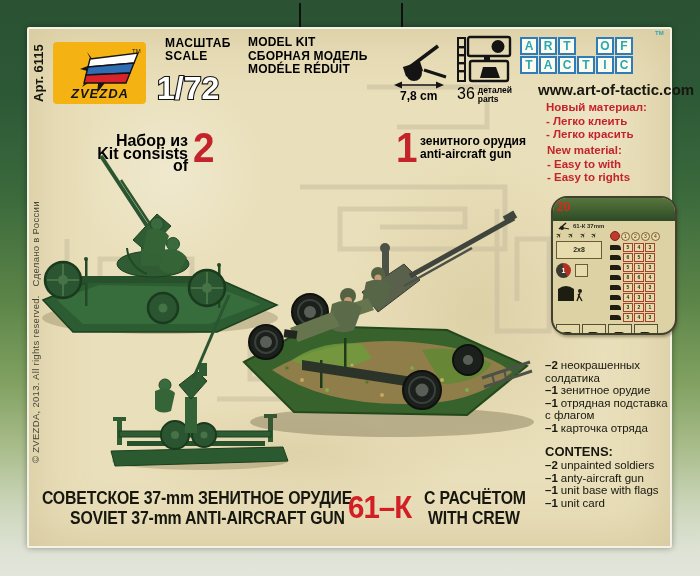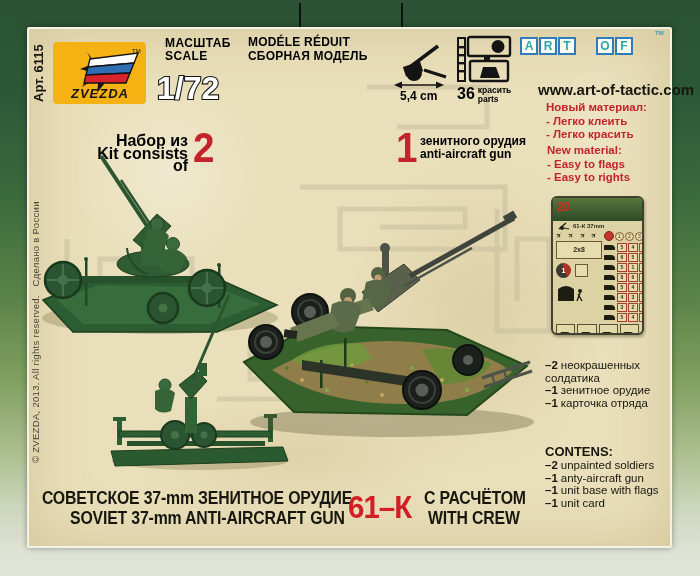--- a/index.html
+++ b/index.html
@@ -47,22 +47,22 @@
   .c-title{font-weight:bold;font-size:13px;color:#17170f;}
   .c-list{width:126px;font-size:11.5px;line-height:12.6px;color:#17170f;}
   .c-item b{font-weight:bold;margin-right:3px;}
   .c-item span{font-weight:normal;}
   
   .title-line{font-weight:bold;font-size:18px;letter-spacing:-.2px;color:#17170f;
     transform:scaleX(.88);transform-origin:left top;white-space:nowrap;}
   .designation{left:348px;top:490px;font-weight:bold;font-size:31px;color:#d21f26;
     transform:scaleX(.95);transform-origin:left top;letter-spacing:-1px;}
   
-  #card{left:551px;top:196px;width:93px;height:139px;background:#ddd2a4;border:2px solid #42402f;
-    border-radius:6px;box-sizing:border-box;overflow:hidden;box-shadow:1px 2px 3px rgba(60,50,20,.4);}
+  #card{left:551px;top:196px;width:126px;height:139px;background:#ddd2a4;border:2px solid #42402f;
+    border-radius:16px;box-sizing:border-box;overflow:hidden;box-shadow:1px 2px 3px rgba(60,50,20,.4);}
   #card-header{height:23px;background:linear-gradient(180deg,#57763c,#2e4a26);position:relative;}
   #card-num{position:absolute;left:4px;top:2px;color:#d8291f;font-weight:bold;font-size:12px;}
   .card-caption{display:flex;align-items:center;gap:3px;padding:1px 3px;font-weight:bold;font-size:6px;color:#2c2c20;}
   .card-cols{display:flex;padding:0 3px;gap:2px;}
   .card-left{width:52px;}
   .planes{font-size:7px;letter-spacing:2px;color:#1d1d12;}
   .planes span{display:inline-block;transform:rotate(-45deg);}
   .statbox{width:44px;height:16px;border:1px solid #6b5a35;background:#e7dcae;font-weight:bold;
     font-size:7px;line-height:16px;text-align:center;color:#2c2c20;margin-top:2px;}
   .gauge-row{display:flex;gap:4px;margin-top:4px;align-items:center;}
@@ -74,21 +74,21 @@
   .h-disc{width:8px;height:8px;border-radius:50%;background:#c0392b;border:1px solid #7c241a;}
   .h-circle{width:7px;height:7px;border:1px solid #8a5a2a;border-radius:50%;background:#e7dcae;
     font-size:5px;line-height:7px;text-align:center;color:#33331f;}
   .stat-row{display:flex;gap:1px;margin-bottom:1px;align-items:center;}
   .unit-glyph{width:11px;height:5px;background:#1d1d12;border-radius:1px 4px 0 0;margin-right:1px;}
   .chip{width:8px;height:7px;border:1px solid #a5402e;background:#e8d9a8;font-size:5px;line-height:7px;
     text-align:center;color:#2c2c20;font-weight:bold;}
   .icons-row{display:flex;gap:2px;padding:1px 3px;}
   .icon-box{width:22px;height:15px;border:1px solid #55503c;background:#e3d8a8;display:flex;align-items:flex-end;justify-content:center;}
   .icon-box::after{content:"";width:12px;height:7px;background:#1d1d12;border-radius:2px 5px 0 0;margin-bottom:1px;}
-  .parts-num{font-weight:bold;font-size:16px;line-height:16px;}
+  .parts-num{font-weight:normal;font-size:16px;line-height:16px;}
   .parts-unit{font-weight:bold;font-size:8.5px;line-height:8.5px;}
   .len-label{font-weight:bold;font-size:12px;}
 </style>
 </head>
 <body>
 
 <div id="stage">
 
   <div class="tick" style="left:299px;"></div>
   <div class="tick" style="left:401px;"></div>
@@ -122,79 +122,83 @@
   <div class="abs scale-lbl">
     <div>МАСШТАБ</div>
     <div>SCALE</div>
   </div>
   <svg class="abs" style="left:155px;top:66px;" width="85" height="42">
     <text x="2" y="33" font-family="Liberation Sans, sans-serif" font-size="32" font-weight="bold" fill="#ffffff" stroke="#141414" stroke-width="2.2" paint-order="stroke">1/72</text>
   </svg>
 
   <div class="abs kitlines">
 
+  <div>MODEL KIT</div>
+      <div>СБОРНАЯ МОДЕЛЬ</div>
       <div>MODÉLE RÉDUIT</div>
-      <div>СБОРНАЯ МОДЕЛЬ</div>
     </div>
 
   <svg class="abs" style="left:390px;top:40px;" width="60" height="44">
     <line x1="16" y1="30" x2="48" y2="6" stroke="#141414" stroke-width="3.5"></line>
     <rect x="14" y="24" width="18" height="10" fill="#141414" transform="rotate(-18 23 29)"></rect>
     <circle cx="24" cy="33" r="8" fill="#141414"></circle>
     <line x1="34" y1="30" x2="56" y2="37" stroke="#141414" stroke-width="3"></line>
   </svg>
   <svg class="abs" style="left:394px;top:80px;" width="50" height="10">
     <line x1="6" y1="5" x2="44" y2="5" stroke="#141414" stroke-width="1.6"></line>
     <path d="M0,5 8,1.5 8,8.5 Z" fill="#141414"></path>
     <path d="M50,5 42,1.5 42,8.5 Z" fill="#141414"></path>
   </svg>
-  <div class="abs len-label" style="left:400px;top:89px;">5,4 cm</div>
+  <div class="abs len-label" style="left:400px;top:89px;">7,8 cm</div>
 
   <svg class="abs" style="left:456px;top:34px;" width="58" height="50">
     <g stroke="#141414" stroke-width="2.4" fill="none">
       <rect x="12" y="3" width="42" height="19" rx="2"></rect>
       <rect x="14" y="27" width="38" height="20" rx="2"></rect>
     </g>
     <g fill="#141414">
       <circle cx="42" cy="12.5" r="6.5"></circle>
       <path d="M24,44 27,33 40,33 44,44 Z"></path>
       <rect x="28" y="22" width="6" height="5"></rect>
       <rect x="2" y="4" width="7" height="43" fill="none" stroke="#141414" stroke-width="2"></rect>
       <rect x="2" y="12" width="7" height="2.4"></rect>
         <rect x="2" y="20" width="7" height="2.4"></rect>
       <rect x="2" y="28" width="7" height="2.4"></rect>
         <rect x="2" y="36" width="7" height="2.4"></rect>
     </g>
   </svg>
   <div class="abs" style="left:457px;top:86px;display:flex;gap:3px;">
     <span class="parts-num">36</span>
     <span>
-      <div class="parts-unit">красить</div>
+      <div class="parts-unit">деталей</div>
       <div class="parts-unit">parts</div>
     </span>
   </div>
 
   <div class="abs" style="left:520px;top:37px;">
     <div class="aot-row">
       
     <span class="aot-cell">A</span><span class="aot-cell">R</span><span class="aot-cell">T</span><span class="aot-cell"></span><span class="aot-cell">O</span><span class="aot-cell">F</span></div>
+    <div class="aot-row">
+      
+    <span class="aot-cell">T</span><span class="aot-cell">A</span><span class="aot-cell">C</span><span class="aot-cell">T</span><span class="aot-cell">I</span><span class="aot-cell">C</span></div>
   </div>
   <div class="abs" style="left:655px;top:30px;font-size:6px;color:#2aa8b2;font-weight:bold;">TM</div>
   <div class="abs website">www.art-of-tactic.com</div>
 
   <div class="abs redlist" style="left:546px;top:101px;">
 
   <div>Новый материал:</div>
       <div>- Легко клеить</div>
       <div>- Легко красить</div>
     </div>
   <div class="abs redlist" style="left:547px;top:144px;">
 
   <div>New material:</div>
-      <div>- Easy to flags</div>
+      <div>- Easy to with</div>
       <div>- Easy to rights</div>
     </div>
 
   <div class="abs intro">
     <div>Набор из</div>
     <div>Kit consists of</div>
   </div>
   <div class="abs bignum" style="left:193px;top:131px;">2</div>
   <div class="abs bignum" style="left:396px;top:131px;">1</div>
   <div class="abs consist-txt" style="left:420px;top:135px;">
@@ -440,20 +444,23 @@
   <div class="abs c-list" style="left:545px;top:359px;">
 
       <div class="c-item">
         <b>–2</b><span>неокрашенных солдатика</span>
       </div>
 
       <div class="c-item">
         <b>–1</b><span>зенитное орудие</span>
       </div>
 
+      <div class="c-item">
+        <b>–1</b><span>отрядная подставка с флагом</span>
+      </div>
 
       <div class="c-item">
         <b>–1</b><span>карточка отряда</span>
       </div>
     </div>
 
   <div class="abs c-title" style="left:545px;top:444px;">CONTENS:</div>
   <div class="abs c-list" style="left:545px;top:459px;">
 
       <div class="c-item">

